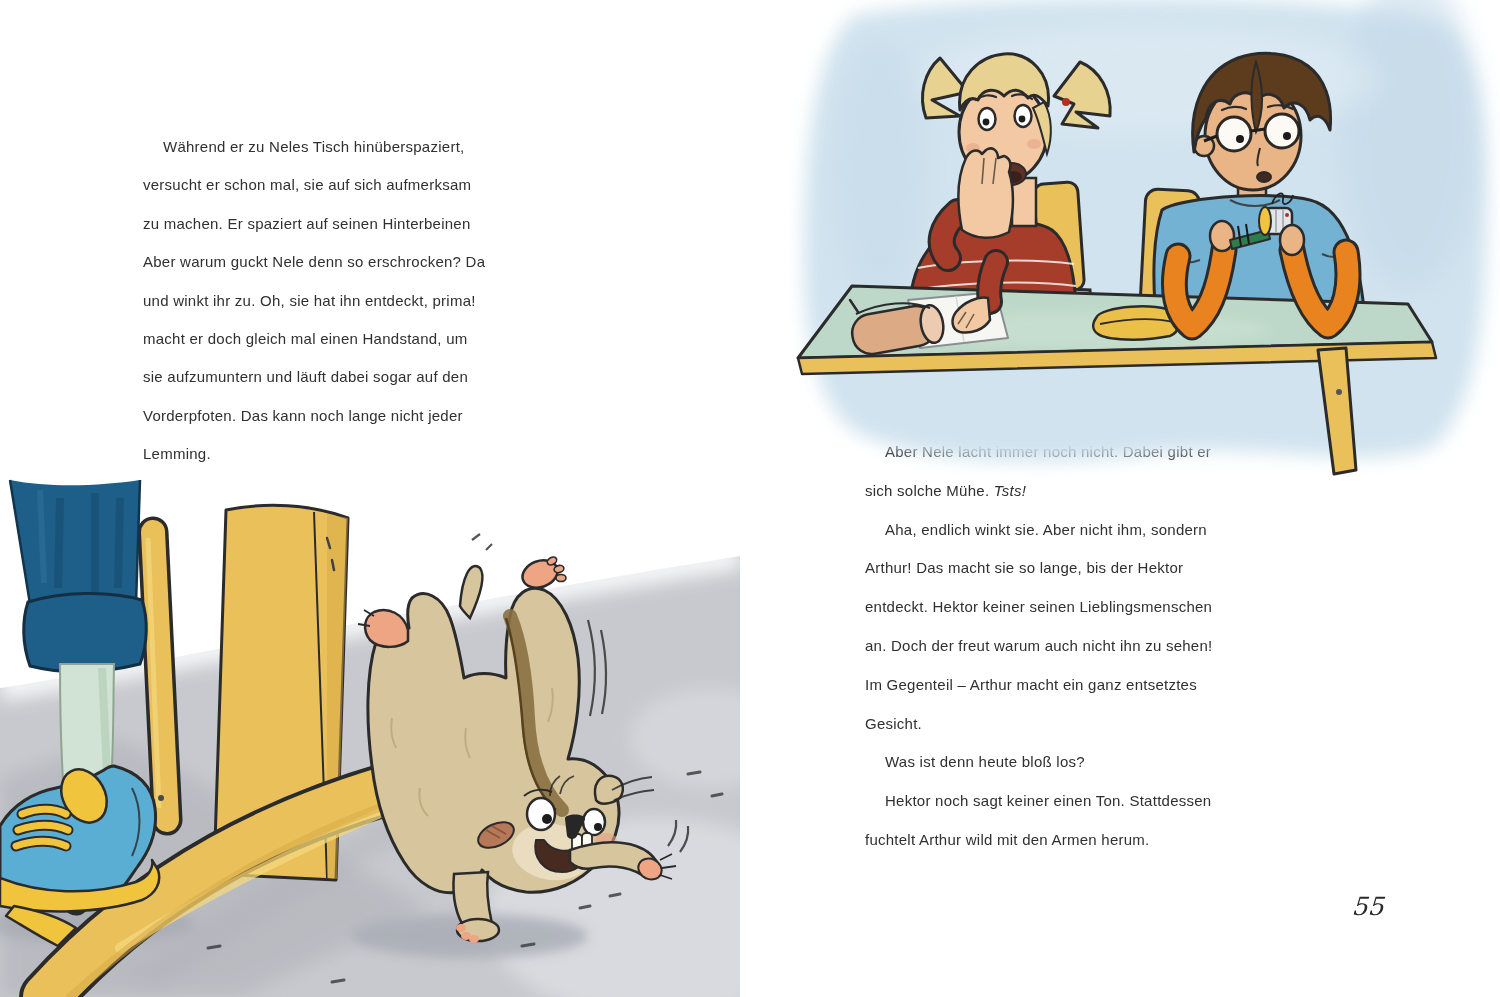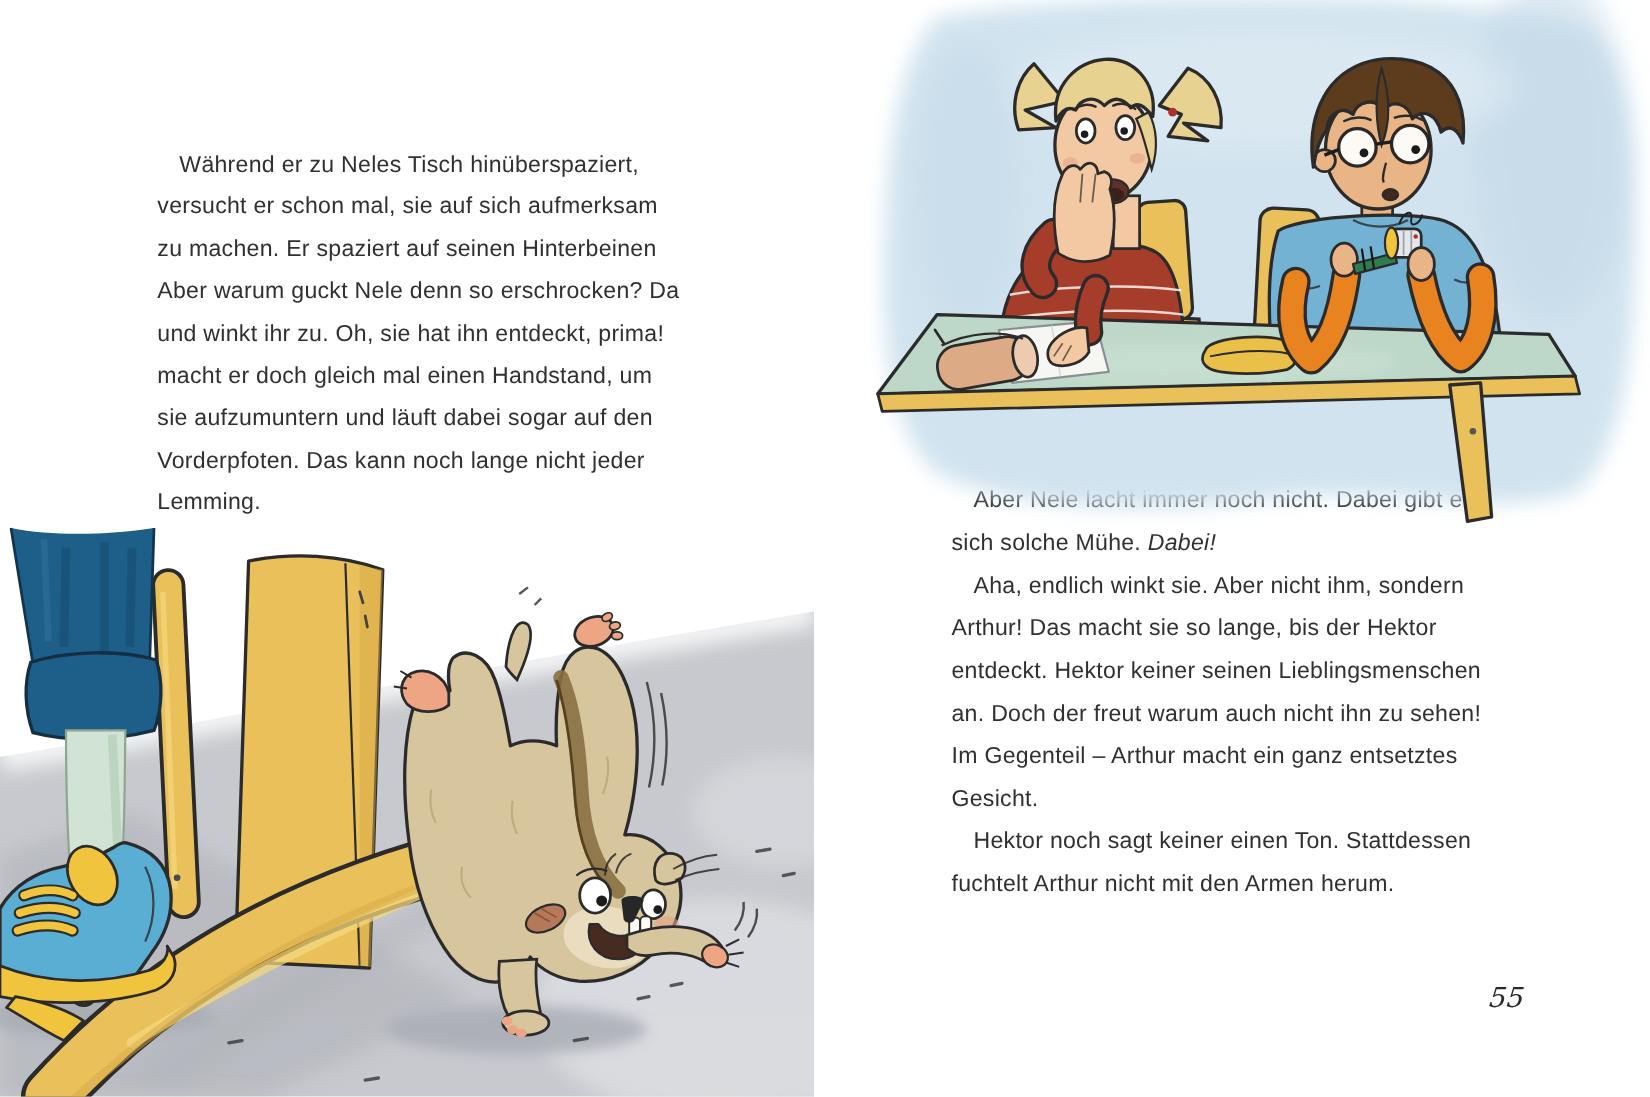--- a/index.html
+++ b/index.html
@@ -1,18 +1,18 @@
 <!DOCTYPE html>
 <html style="--text: #303030; --outline: #2b2b2b; --wash: #cfe2ee; --washdeep: #c2d8e8; --tabletop: #bdd8c8; --tablelight: #cfe4d6; --wood: #eac05b; --woodshade: #d6a843; --woodlight: #f4d87e; --skin: #f2c9a2; --hair: #e7d292; --hairband: #b03226; --sweater: #a63c2a; --bskin: #e9b586; --bhair: #5d3c1e; --shirt: #74b2d4; --sleeve: #e8831f; --pen: #2f7d4e; --spool: #e3e6ea; --pants: #1d5f89; --pantsdark: #15476b; --sock: #d0e3d4; --shoe: #5aaed4; --syellow: #f0c43d; --floor: #c7c9ce; --fdark: #aeb1b8; --flight: #dcdee2; --fur: #d7c69d; --furdark: #8a7044; --furline: #57421f; --furtex: #b9a67a; --paw: #eda583; --earinner: #b5795a; --muzzle: #eaddc1; --mouth: #472a20; --teeth: #fbfaf3; --blush: #e8a087; --tanc: #dcab85; --tanlight: #eccbb0; --caseyellow: #eac049; --paper: #f6f6f3;"><head>
 <meta charset="utf-8">
 <style>
   html,body{margin:0;padding:0;background:#ffffff;}
   body{width:1500px;height:997px;position:relative;overflow:hidden;
        font-family:"Liberation Sans",sans-serif;}
-  .textblock{position:absolute;color:var(--text);font-size:21px;
+  .textblock{position:absolute;color:var(--text);font-size:15px;
              letter-spacing:0.25px;white-space:nowrap;}
   .textblock .line{height:38.5px;}
   .left-text{left:143px;top:138px;}
   .left-text .line{height:38.4px;}
   .right-text{left:865px;top:443px;}
   .right-text .line{height:38.8px;}
   .line.indent{padding-left:20px;}
   .line em{font-style:italic;}
   .page-number{position:absolute;left:1354px;top:892px;width:40px;
                font-family:"DejaVu Serif",serif;font-style:italic;
@@ -31,29 +31,30 @@
   <div class="line">Aber warum guckt Nele denn so erschrocken? Da</div>
   <div class="line">und winkt ihr zu. Oh, sie hat ihn entdeckt, prima!</div>
   <div class="line">macht er doch gleich mal einen Handstand, um</div>
   <div class="line">sie aufzumuntern und läuft dabei sogar auf den</div>
   <div class="line">Vorderpfoten. Das kann noch lange nicht jeder</div>
   <div class="line">Lemming.</div>
 </div>
 
 <div class="textblock right-text">
   <div class="line indent"><span>Aber Nele lacht immer noch nicht. Dabei gibt er</span></div>
-  <div class="line"><span>sich solche Mühe. </span><em>Dabei!</em></div>
+  <div class="line"><span>sich solche Mühe. </span><em>Tsts!</em></div>
   <div class="line indent"><span>Aha, endlich winkt sie. Aber nicht ihm, sondern</span></div>
   <div class="line"><span>Arthur! Das macht sie so lange, bis der Hektor</span></div>
   <div class="line"><span>entdeckt. Hektor keiner seinen Lieblingsmenschen</span></div>
   <div class="line"><span>an. Doch der freut warum auch nicht ihn zu sehen!</span></div>
   <div class="line"><span>Im Gegenteil – Arthur macht ein ganz entsetztes</span></div>
   <div class="line"><span>Gesicht.</span></div>
+  <div class="line indent"><span>Was ist denn heute bloß los?</span></div>
   <div class="line indent"><span>Hektor noch sagt keiner einen Ton. Stattdessen</span></div>
-  <div class="line"><span>fuchtelt Arthur nicht mit den Armen herum.</span></div>
+  <div class="line"><span>fuchtelt Arthur wild mit den Armen herum.</span></div>
 </div>
 
 <div class="page-number">55</div>
 
 <svg id="classroom-svg" width="710" height="500" viewBox="0 0 710 500">
   <defs>
     <filter id="b6" x="-40%" y="-40%" width="180%" height="180%">
         <feGaussianBlur stdDeviation="6"></feGaussianBlur>
       </filter>
     <filter id="b9" x="-40%" y="-40%" width="180%" height="180%">

